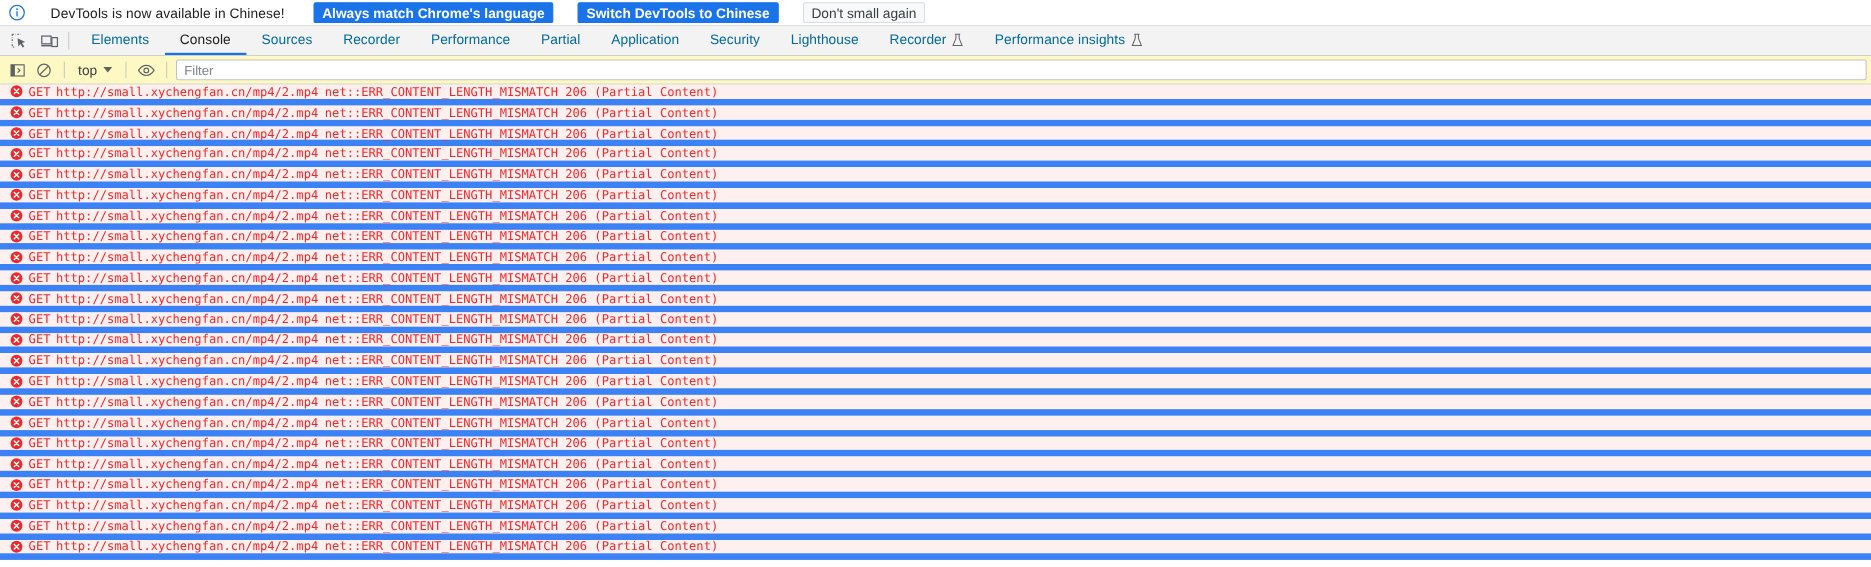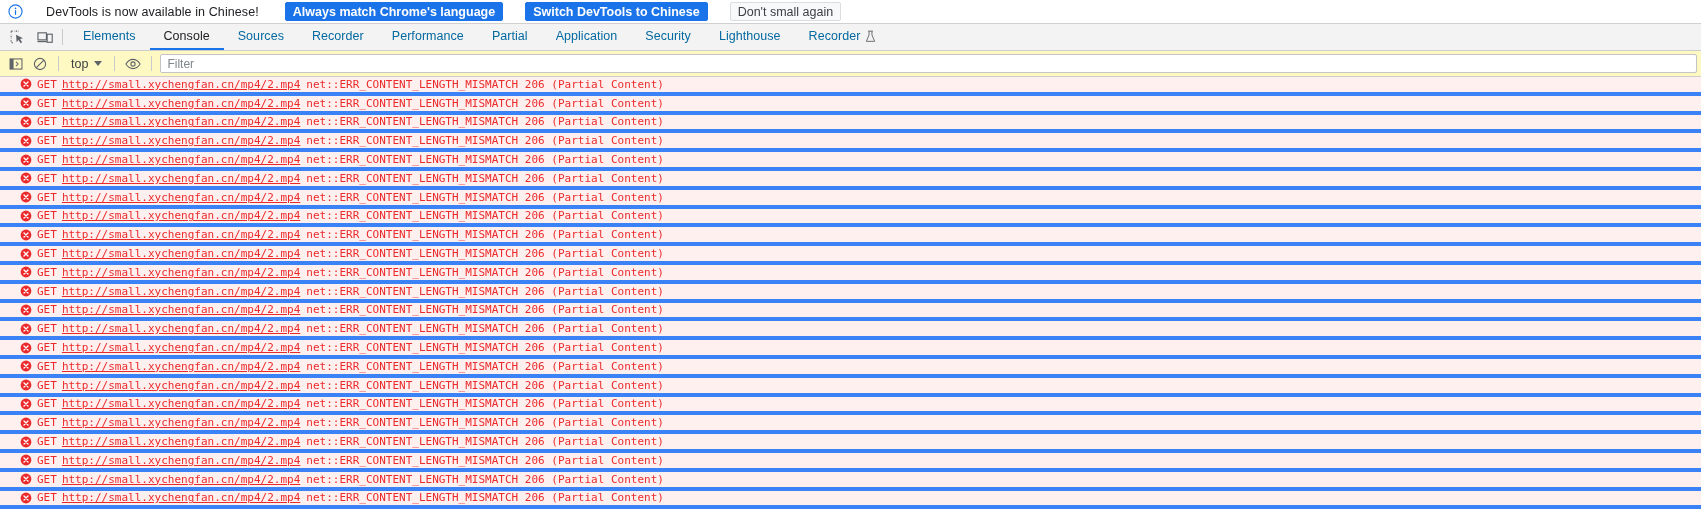--- a/index.html
+++ b/index.html
@@ -200,42 +200,41 @@
   .console-list {
     background: #ffffff;
     height: 435px;
     overflow: hidden;
   }
   .msg-row {
     display: flex;
     align-items: center;
     height: 18.8px;
     background: #fff0f0;
-    border-bottom: 4px solid #3b82f6;
-    padding-left: 20px;
+    border-bottom: 6px solid #3b82f6;
+    padding-left: 9px;
     box-sizing: border-box;
     white-space: nowrap;
     font-family: "DejaVu Sans Mono", "Liberation Mono", monospace;
     font-size: 11px;
     color: #eb2b2b;
   }
   .err-icon {
     width: 12px;
     height: 12px;
     flex: 0 0 12px;
     margin-right: 5px;
     display: block;
   }
   .msg-method {
     color: #eb2b2b;
     margin-right: 5px;
   }
   .msg-url {
     color: #eb2b2b;
-    text-decoration: underline;
     cursor: pointer;
     margin-right: 6px;
   }
   .msg-detail {
     color: #eb2b2b;
   }
 </style>
 </head>
 <body>
 
@@ -296,20 +295,27 @@
     <div class="tab">
         <span>Lighthouse</span>
       </div>
     <div class="tab">
       <span>Recorder</span>
       <svg class="flask" viewBox="0 0 12 14">
         <path d="M4.4 1.2v4.1L1.5 12.3h9L7.6 5.3V1.2" fill="none" stroke="#5f6368" stroke-width="1"></path>
         <path d="M3.4 1.2h5.2" fill="none" stroke="#5f6368" stroke-width="1"></path>
       </svg>
     </div>
+    <div class="tab">
+      <span>Performance insights</span>
+      <svg class="flask" viewBox="0 0 12 14">
+        <path d="M4.4 1.2v4.1L1.5 12.3h9L7.6 5.3V1.2" fill="none" stroke="#5f6368" stroke-width="1"></path>
+        <path d="M3.4 1.2h5.2" fill="none" stroke="#5f6368" stroke-width="1"></path>
+      </svg>
+    </div>
   </div>
 </div>
 
 <div class="console-toolbar">
   <div class="ct-btn">
     <svg width="14" height="14" viewBox="0 0 16 16">
       <rect x="1.2" y="2.2" width="13.6" height="11.6" fill="none" stroke="#5f6368" stroke-width="1.2"></rect>
       <rect x="1.2" y="2.2" width="4" height="11.6" fill="#5f6368"></rect>
       <path d="M8 5.6l2.4 2.4L8 10.4" fill="none" stroke="#5f6368" stroke-width="1.2"></path>
     </svg>

